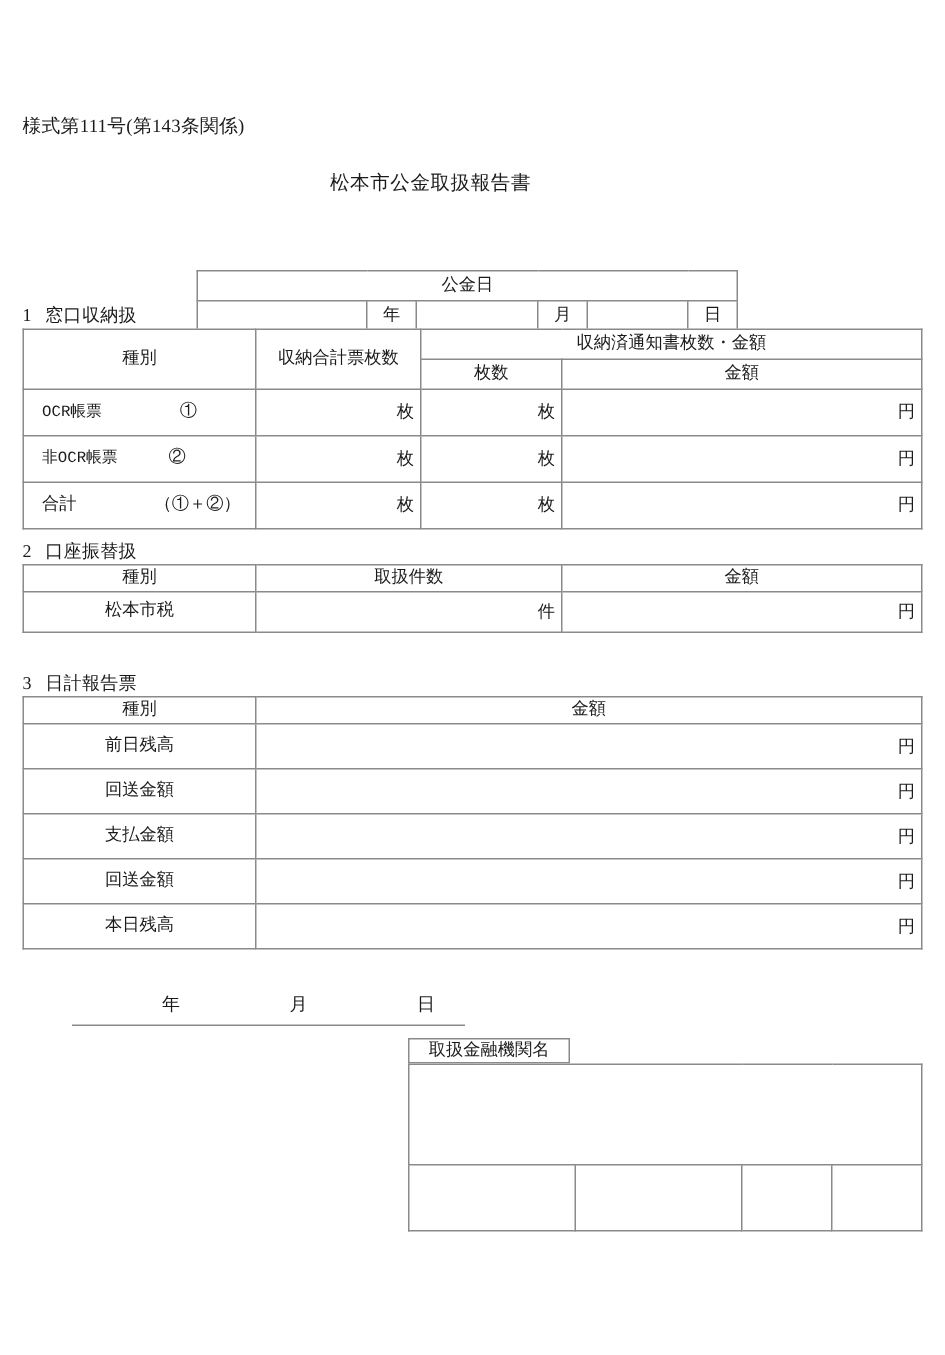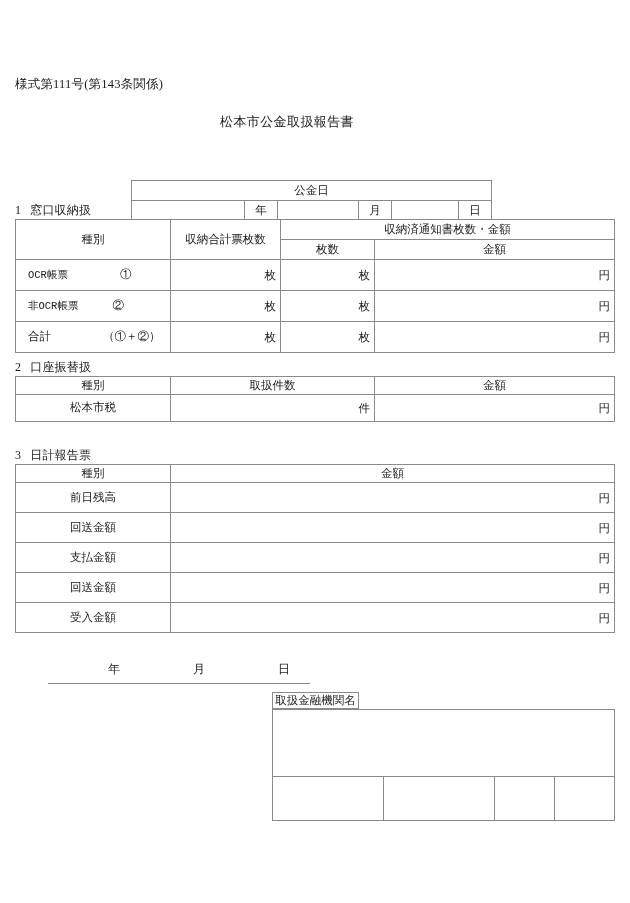--- a/index.html
+++ b/index.html
@@ -157,21 +157,21 @@
   }
   #sign-date .y { left: 60px; }
   #sign-date .m { left: 145px; }
   #sign-date .d { left: 230px; }
 
   
   #bank-name-label {
     position: absolute;
     left: 272px;
     top: 692px;
-    width: 87px;
+    width: 108px;
     height: 17px;
     border: 1px solid #8a8a8a;
     box-sizing: border-box;
     font-size: 11.5px;
     text-align: center;
     line-height: 15px;
   }
   #bank-table {
     left: 272px;
     top: 709px;
@@ -348,21 +348,21 @@
           <span class="unit">円</span>
         </td>
       </tr>
       <tr>
         <td class="c rowcell">回送金額</td>
         <td class="rowcell inputcell">
           <span class="unit">円</span>
         </td>
       </tr>
       <tr>
-        <td class="c rowcell">受入金額</td>
+        <td class="c rowcell">本日残高</td>
         <td class="rowcell inputcell">
           <span class="unit">円</span>
         </td>
       </tr>
     </tbody>
   </table>
 
   <div id="sign-date">
     <span class="y">年</span>
     <span class="m">月</span>

